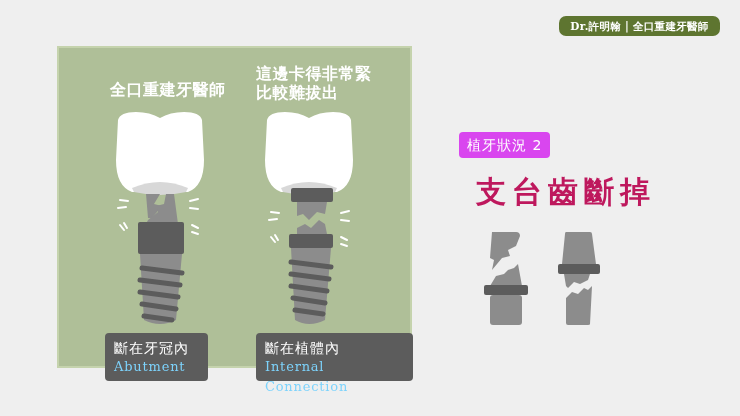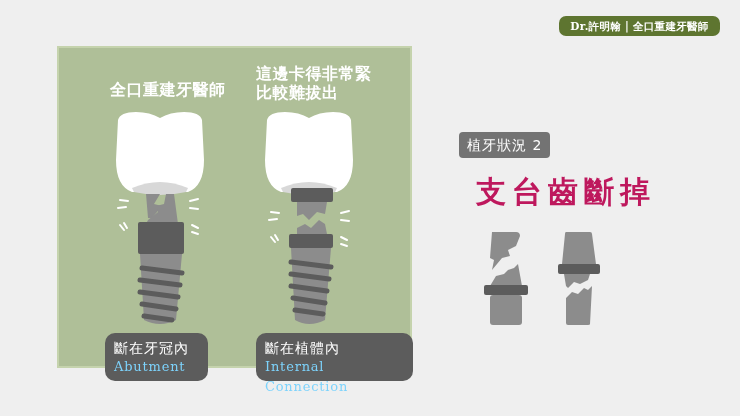--- a/index.html
+++ b/index.html
@@ -4,26 +4,26 @@
 <style>
   * { margin:0; padding:0; box-sizing:border-box; }
   html, body { width:740px; height:416px; overflow:hidden; }
   body { background:#efefef; position:relative; font-family:"DejaVu Serif", serif; }
   .brand-badge { position:absolute; left:559px; top:16px; width:161px; height:20px; background:#5e7530; border-radius:7px; color:#fff; font-size:10.5px; font-weight:bold; line-height:20px; text-align:center; letter-spacing:0.3px; }
   .panel { position:absolute; left:57px; top:46px; width:355px; height:322px; background:#afbf98; border:2px solid #c5d3ad; }
   .caption { position:absolute; color:#fff; font-size:16px; font-weight:bold; line-height:19px; letter-spacing:0.5px; }
   .cap1 { left:110px; top:80px; }
   .cap2 { left:256px; top:64px; }
   .illus { position:absolute; }
-  .label-box { position:absolute; top:333px; height:48px; background:#5c5c5c; border-radius:10px; color:#fff; padding:6px 9px 0 9px; }
+  .label-box { position:absolute; top:333px; height:48px; background:#5c5c5c; border-radius:4px; color:#fff; padding:6px 9px 0 9px; }
   .label-box .zh { font-size:14px; line-height:18px; letter-spacing:1px; }
   .label-box .en { font-size:13px; line-height:20px; letter-spacing:0.8px; color:#7dd3fc; }
   .lb1 { left:105px; width:103px; }
   .lb2 { left:256px; width:157px; }
-  .status-badge { position:absolute; left:459px; top:132px; height:26px; padding:0 8px; background:#737373; border-radius:4px; color:#fff; font-size:14px; line-height:26px; letter-spacing:1px; font-family:"DejaVu Sans", sans-serif; }
+  .status-badge { position:absolute; left:459px; top:132px; height:26px; padding:0 8px; background:#d946ef; border-radius:4px; color:#fff; font-size:14px; line-height:26px; letter-spacing:1px; font-family:"DejaVu Sans", sans-serif; }
   .page-title { position:absolute; left:476px; top:172px; color:#be185d; font-size:30px; font-weight:bold; letter-spacing:6px; font-family:"DejaVu Sans", sans-serif; }
   .mini { position:absolute; top:230px; }
 </style>
 </head>
 <body>
 
 <div class="brand-badge">Dr.許明翰 | 全口重建牙醫師</div>
 
 <div class="panel"></div>
 

